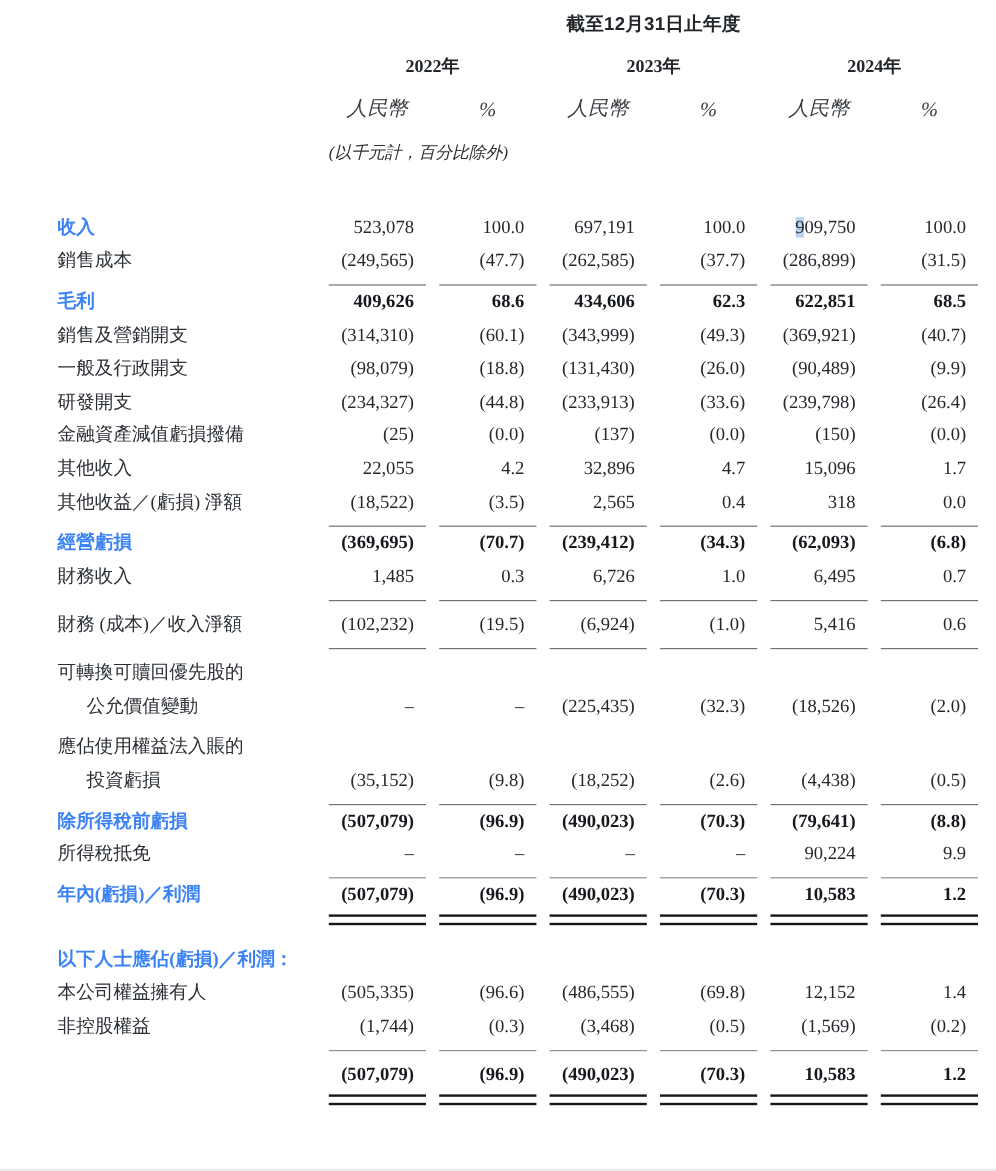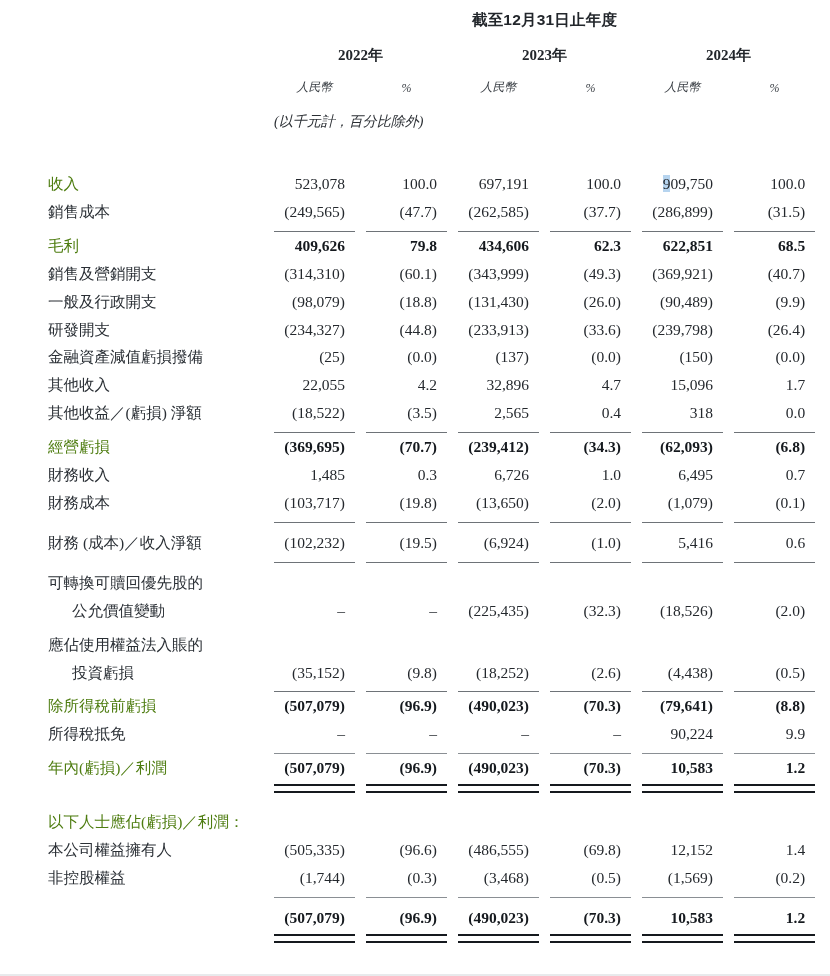--- a/index.html
+++ b/index.html
@@ -58,21 +58,21 @@
     text-align: center;
     font-size: 15px;
     font-weight: bold;
     padding-top: 9px;
     padding-bottom: 5px;
     font-family: "Liberation Serif", "DejaVu Serif", serif;
   }
   .hdr-unitrow td { padding-top: 8px; padding-bottom: 4px; }
   .hdr-unit {
     text-align: center;
-    font-size: 12px;
+    font-size: 17px;
     font-style: italic;
     color: #3a3f45;
   }
   .hdr-note {
     text-align: left;
     font-size: 14px;
     font-style: italic;
     padding-top: 12px;
     padding-bottom: 6px;
     color: #2b2f34;
@@ -83,21 +83,21 @@
   
   .lbl {
     font-size: 15.5px;
     padding-left: 48px;
     padding-top: 5px;
     padding-bottom: 4px;
     white-space: nowrap;
     color: #2a2f35;
     line-height: 1.22;
   }
-  .lbl.b { font-weight: normal; color: #4d7c0f; }
+  .lbl.b { font-weight: bold; color: #3b82f6; }
   .lbl.ind { padding-left: 72px; }
 
   .num {
     font-size: 15.5px;
     text-align: right;
     padding-right: 10px;
     padding-top: 5px;
     padding-bottom: 4px;
     white-space: nowrap;
     color: #24282d;
@@ -304,21 +304,21 @@
           <td></td>
         <td>
             <div class="ln"></div>
           </td>
       </tr>
 
       <tr>
         <td class="lbl b">毛利</td>
         <td class="num b">409,626</td>
           <td></td>
-        <td class="num b">79.8</td>
+        <td class="num b">68.6</td>
           <td></td>
         <td class="num b">434,606</td>
           <td></td>
         <td class="num b">62.3</td>
           <td></td>
         <td class="num b">622,851</td>
           <td></td>
         <td class="num b">68.5</td>
       </tr>
 
@@ -461,34 +461,20 @@
           <td></td>
         <td class="num">6,726</td>
           <td></td>
         <td class="num">1.0</td>
           <td></td>
         <td class="num">6,495</td>
           <td></td>
         <td class="num">0.7</td>
       </tr>
 
-      <tr>
-        <td class="lbl">財務成本</td>
-        <td class="num">(103,717)</td>
-          <td></td>
-        <td class="num">(19.8)</td>
-          <td></td>
-        <td class="num">(13,650)</td>
-          <td></td>
-        <td class="num">(2.0)</td>
-          <td></td>
-        <td class="num">(1,079)</td>
-          <td></td>
-        <td class="num">(0.1)</td>
-      </tr>
       <tr class="rule">
         <td></td>
         <td>
             <div class="ln"></div>
           </td>
           <td></td>
         <td>
             <div class="ln"></div>
           </td>
           <td></td>

